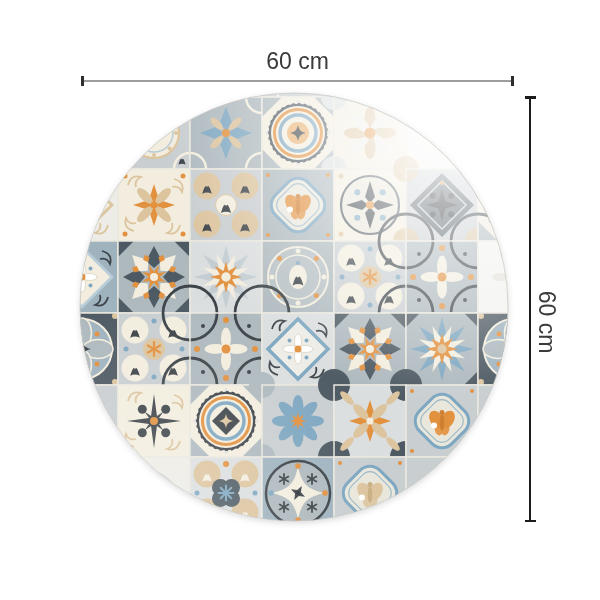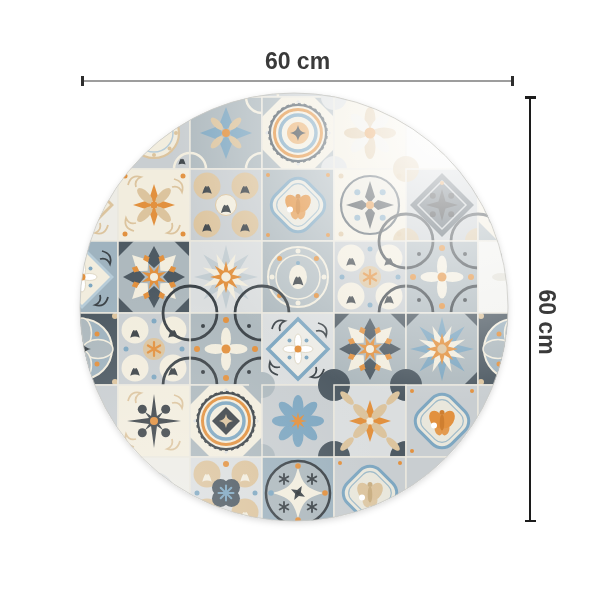--- a/index.html
+++ b/index.html
@@ -1,17 +1,17 @@
 <!DOCTYPE html>
 <html><head>
 <meta charset="utf-8">
 <style>
   html,body{margin:0;padding:0;background:#fff;}
   .stage{position:relative;width:600px;height:600px;background:#ffffff;overflow:hidden;
-         font-family:"Liberation Sans","DejaVu Sans",sans-serif;font-weight:bold;}
+         font-family:"Liberation Sans","DejaVu Sans",sans-serif;}
   .dim-h-label{position:absolute;left:82px;top:48px;width:431px;text-align:center;
                font-size:23px;color:#3a3a3a;}
   .dim-h-line{position:absolute;left:82px;top:80px;width:431px;height:2px;background:#9d9d9d;}
   .dim-h-line .tick{position:absolute;width:3px;height:10px;top:-4px;background:#2d2d2d;}
   .dim-h-line .tick.left{left:-1px;}
   .dim-h-line .tick.right{right:-1px;}
   .dim-v-line{position:absolute;left:529px;top:97px;width:2px;height:424px;background:#1c1c1c;}
   .dim-v-line .tick{position:absolute;width:11px;height:2.5px;left:-4.5px;background:#1c1c1c;}
   .dim-v-line .tick.top{top:-1px;}
   .dim-v-line .tick.bottom{bottom:-1px;}

